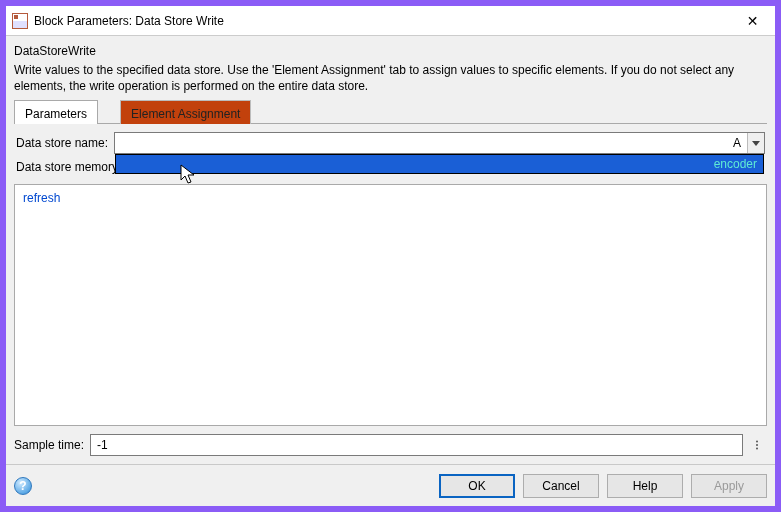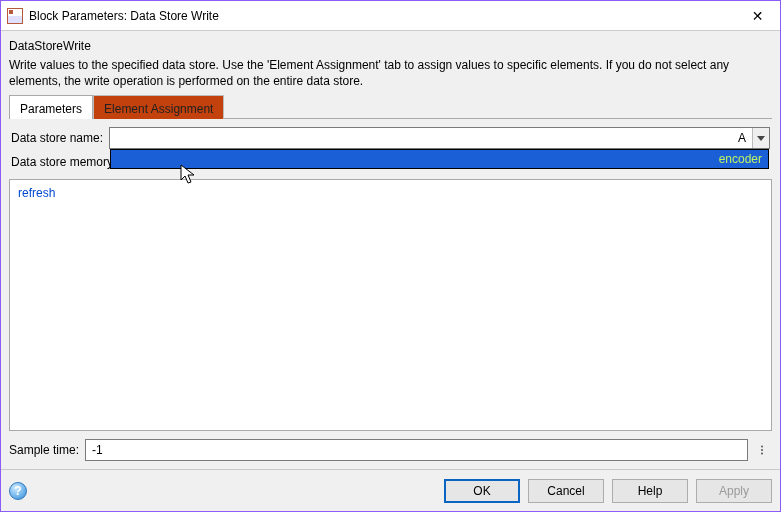--- a/index.html
+++ b/index.html
@@ -6,21 +6,21 @@
   html, body {
     margin: 0; padding: 0;
     width: 781px; height: 512px;
     font-family: "Segoe UI", Tahoma, sans-serif;
     font-size: 12px;
     background: #fff;
     color: #000;
   }
   .window {
     width: 781px; height: 512px;
-    border: 1px solid #8b5cf6;
+    border: 6px solid #8b5cf6;
     display: flex; flex-direction: column;
     background: #f0f0f0;
   }
   .titlebar {
     height: 30px;
     background: #fff;
     border-bottom: 1px solid #ccc;
     display: flex; align-items: center;
     padding: 0 0 0 6px;
   }
@@ -57,20 +57,21 @@
   .desc {
     font-size: 12px;
     margin: 0 0 6px 0;
     line-height: 1.35;
   }
 
   .tabs {
     display: flex;
     height: 24px;
     position: relative;
+    gap: 22px;
   }
   .tab {
     padding: 3px 10px 0 10px;
     border: 1px solid #a9a9a9;
     border-bottom: none;
     background: #fff;
     font-size: 12px;
     height: 24px;
     display: flex; align-items: center;
     position: relative;
@@ -134,21 +135,21 @@
     left: 0; top: 21px;
     right: 0;
     background: #fff;
     border: 1px solid #000;
     z-index: 10;
   }
   .dropdown .option {
     padding: 2px 6px;
     font-size: 12px;
     background: #1a5fd6;
-    color: #bef264;
+    color: #5eead4;
   }
 
   .memrow {
     display: flex; align-items: center;
     font-size: 12px;
     margin-top: 4px;
     margin-bottom: 8px;
   }
   .memrow .memlabel { margin-right: 4px; }
   .memrow .memval { font-style: italic; }

